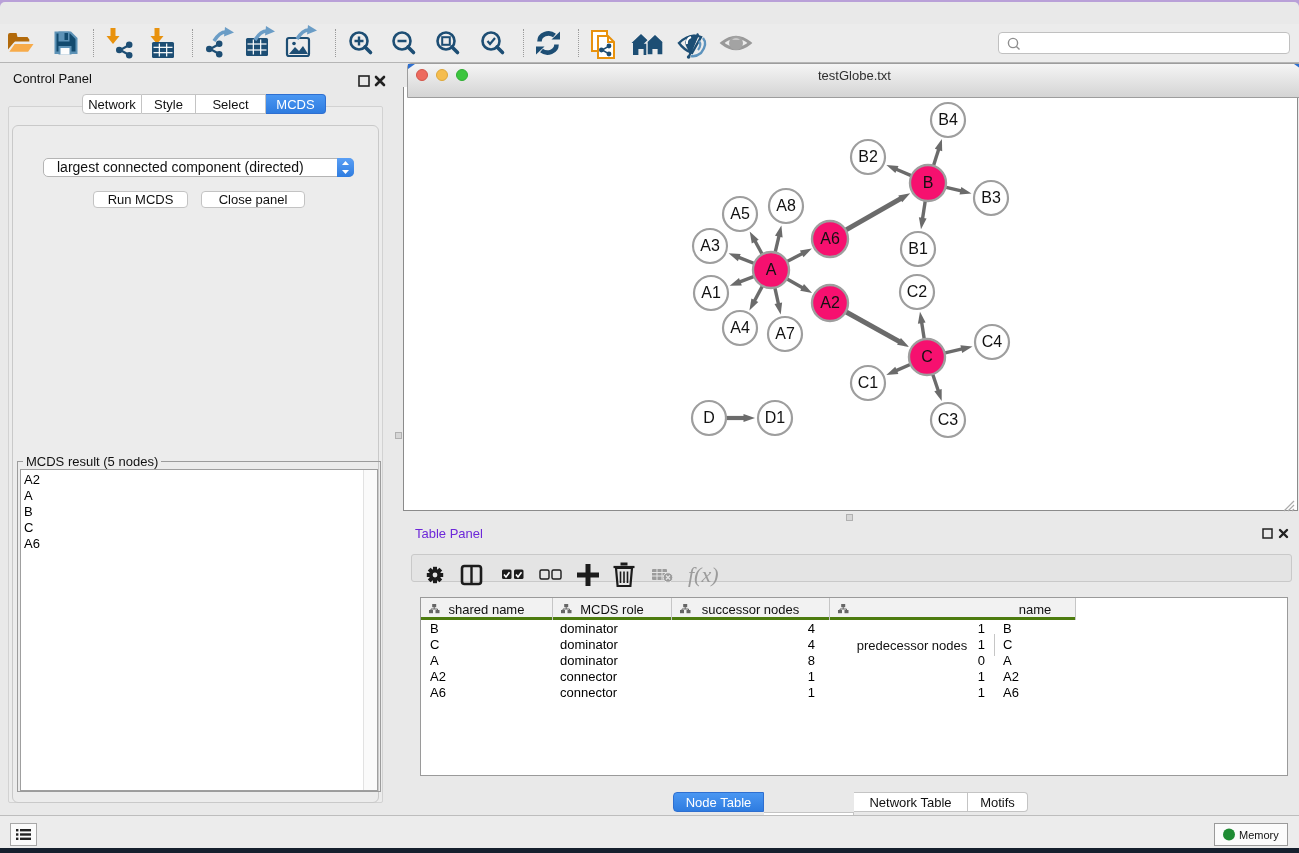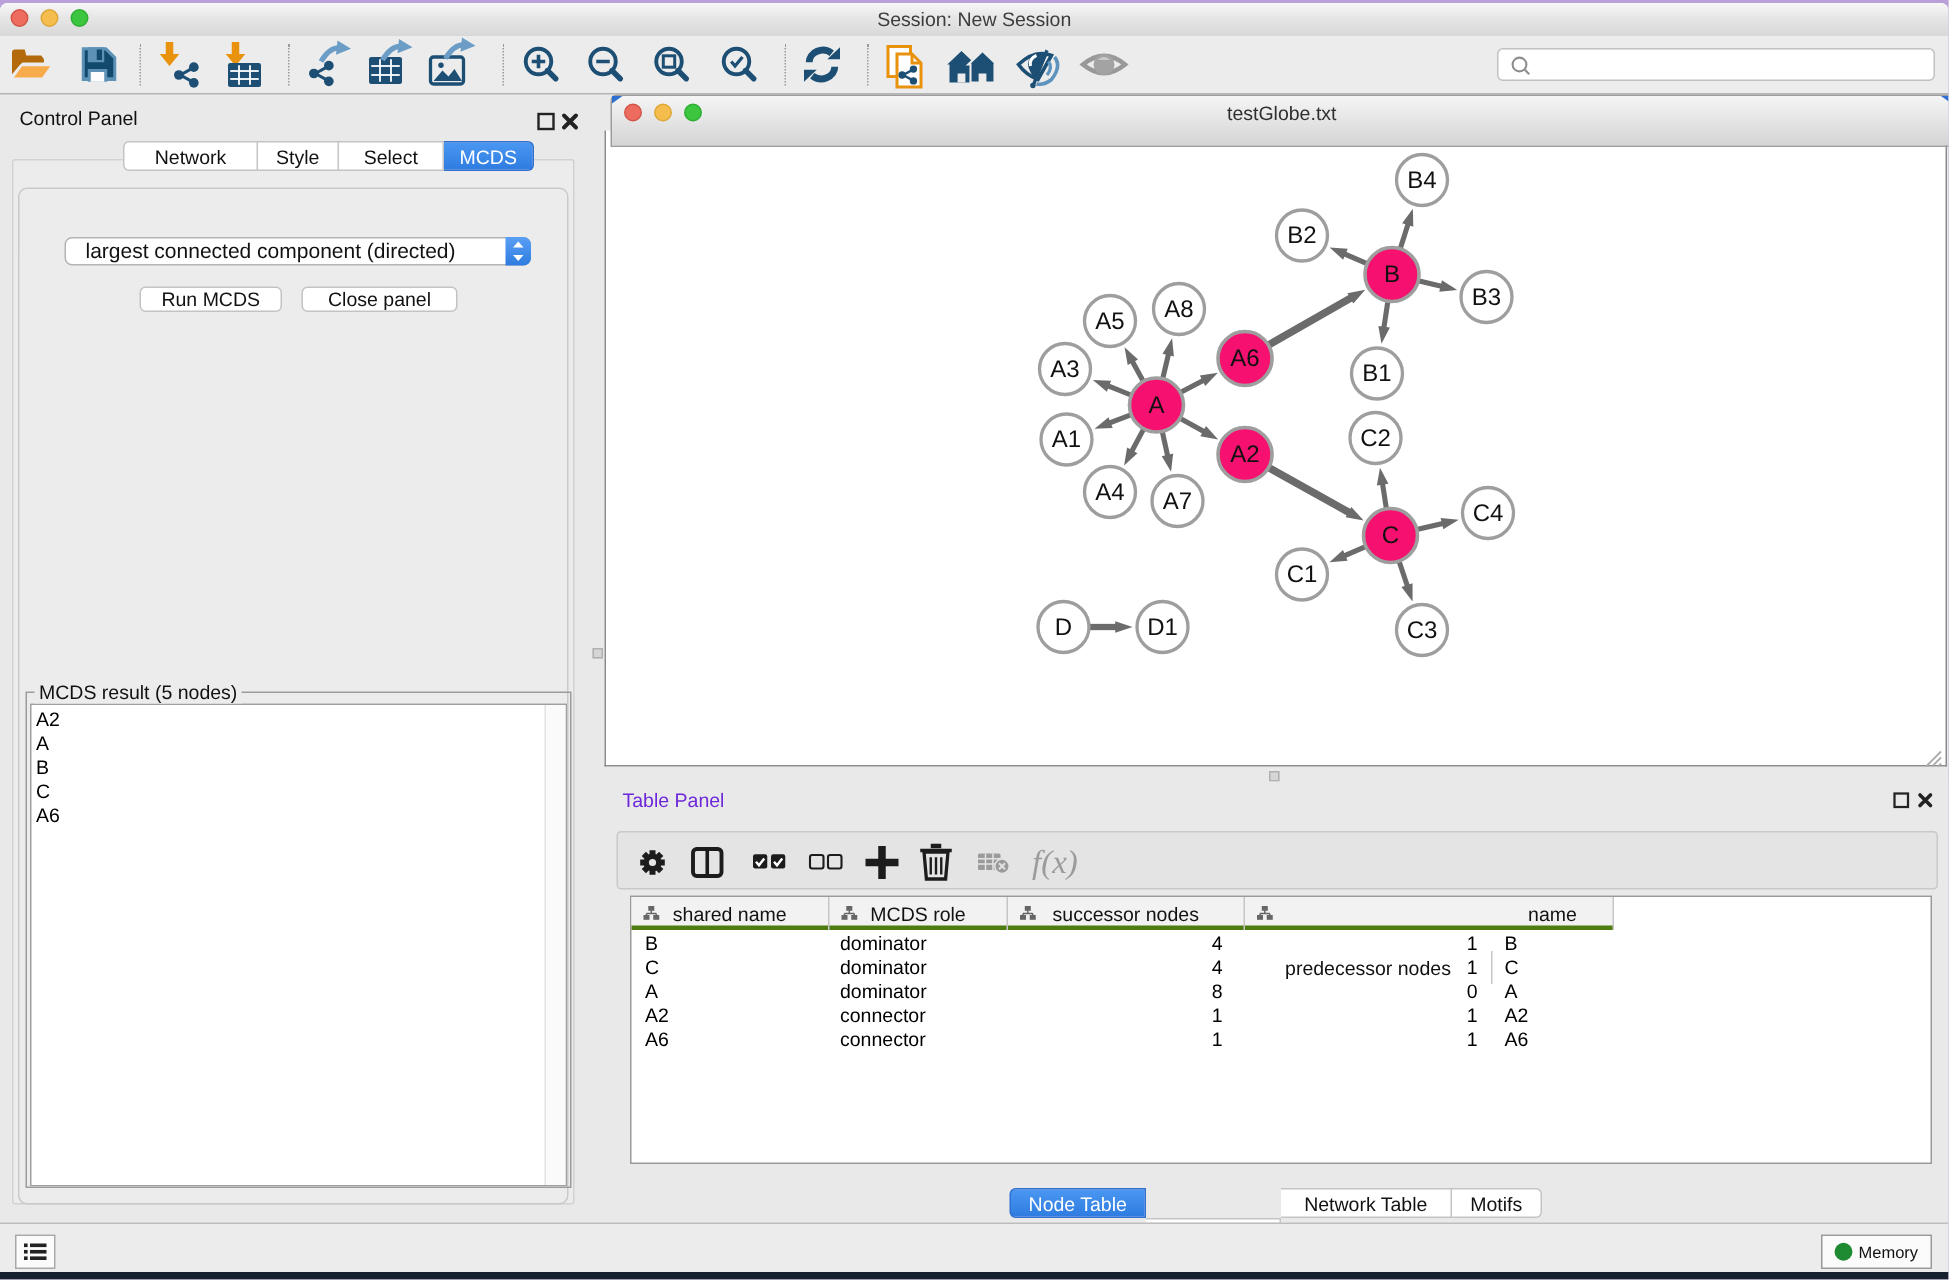--- a/index.html
+++ b/index.html
@@ -31,21 +31,21 @@
 #mcdslist { position:absolute; left:2px; top:7px; width:358px; height:322px; background:#fff; border:1px solid #9f9f9f; font-size:13px; color:#000; }
 #mcdslist .sb { position:absolute; right:0; top:0; width:14px; height:100%; background:#fafafa; border-left:1px solid #e2e2e2; }
 
 #gwin { position:absolute; left:403px; top:61px; width:895px; height:450px; }
 #gtitle { position:absolute; left:4px; top:0; width:895px; height:35px; background:linear-gradient(#f5f5f5,#d4d4d4); border:1px solid #9d9d9d; border-radius:4px 4px 0 0;padding-left:42px; }
 #gtitle .t { position:absolute; left:0; right:0; top:4px; text-align:center; font-size:13px; color:#2f2f2f; }
 #gcanvas { position:absolute; left:0; top:24px; width:895px; height:424px; background:#fff; border:1px solid #8b8b8b; border-top:none; }
 
 #tpanel { position:absolute; left:403px; top:519px; width:896px; height:296px; background:#e9e9e9; }
 #tpanel .ptitle { position:absolute; left:12px; top:5px; font-size:13px; color:#6d28d9; }
-#ttoolbar { position:absolute; left:8px; top:33px; width:881px; height:39px; background:#e4e4e4; border:1px solid #c9c9c9; border-radius:3px; }
+#ttoolbar { position:absolute; left:8px; top:33px; width:881px; height:28px; background:#e4e4e4; border:1px solid #c9c9c9; border-radius:3px; }
 #ttable { position:absolute; left:17px; top:76px; width:868px; height:179px; background:#fff; border:1px solid #9a9a9a; }
 #thead { position:absolute; left:0; top:0; width:655px; height:22px; background:#f2f2f2; border-bottom:3px solid #4d7c0f; }
 #thead .col { position:absolute; top:0; height:22px; border-right:1px solid #c6c6c6; }
 #thead .lbl { position:absolute; top:4px; width:100%; text-align:center; font-size:13px; color:#111; }
 .trow { position:absolute; font-size:13px; color:#000; }
 
 #btabs { position:absolute; left:270px; top:271px; height:20px; display:flex; }
 #btabs .tab { height:20px; font-size:13px; color:#111; background:#fff; border:1px solid #c4c4c4; border-left:none; display:flex; align-items:center; justify-content:center; }
 #btabs .tab.first { border-left:1px solid #c4c4c4; border-radius:4px 0 0 4px; background:linear-gradient(#4a97f2,#2e7ce0); color:#fff; border-color:#2e6fd0; }
 #btabs .tab.last { border-radius:0 4px 4px 0; }
@@ -53,26 +53,20 @@
 #statusbar { position:absolute; left:0; top:813px; width:1299px; height:33px; background:#ececec; border-top:1px solid #bdbdbd; }
 #memorybtn { position:absolute; left:1214px; top:7px; width:74px; height:23px; background:#fbfbfb; border:1px solid #9a9a9a; font-size:11px; color:#111; }
 #listbtn { position:absolute; left:10px; top:7px; width:27px; height:23px; background:#fbfbfb; border:1px solid #a8a8a8; }
 #bottomstrip { position:absolute; left:0; top:848px; width:1299px; height:5px; background:#16202e; }
 .grip { position:absolute; width:7px; height:7px; background:#d6d6d6; border:1px solid #b0b0b0; }
 </style>
 </head>
 <body>
 <div id="root">
   <div id="mainwin">
-    <div id="titlebar">
-      <div class="t">Session: New Session</div>
-      <div class="tl" style="left:7px; background:#ed6b5f; border:1px solid #d35549;"></div>
-      <div class="tl" style="left:27px; background:#f5bd4e; border:1px solid #dda738;"></div>
-      <div class="tl" style="left:47px; background:#3cc53e; border:1px solid #2fae33;"></div>
-    </div>
     <div id="toolbar">
       <svg width="1299" height="39" style="position:absolute;left:0;top:0;" xmlns="http://www.w3.org/2000/svg">
 <path d="M8,25.5 L8,11 Q8,9 10,9 L16.5,9 L17.5,13 L27.5,13 L29.3,15.5 L29.3,17.6 L15,17.6 L13.2,19.3 Z" fill="#b26a0b"></path>
 <path d="M9.3,27.7 L14.7,20.1 L33.5,20.1 L28.1,27.7 z" fill="#f7ab4a"></path>
 <path d="M54.5,7.5 h16.5 l6.5,6.5 v16 h-23 z" fill="#5d92b6"></path>
 <path d="M56.5,9.5 h13.5 l5.5,5.5 v12.5 h-19 z" fill="#124a6e"></path>
 <rect x="58.5" y="7.5" width="11" height="10" fill="#5d92b6"></rect>
 <rect x="64.5" y="9" width="3.5" height="7" fill="#124a6e"></rect>
 <rect x="58.5" y="22" width="13" height="8.5" fill="#5d92b6"></rect>
 <rect x="60.5" y="24" width="9" height="6.5" fill="#fdfdfd"></rect>
@@ -161,21 +155,21 @@
     </div>
     <div id="cpanel">
       <div class="ptitle">Control Panel</div>
       <svg width="40" height="16" style="position:absolute;left:357px;top:9px;" xmlns="http://www.w3.org/2000/svg">
           <rect x="2" y="3" width="10" height="10" fill="none" stroke="#222" stroke-width="1.6"></rect>
           <path d="M19,4 L27,12 M27,4 L19,12" stroke="#222" stroke-width="2.6" stroke-linecap="round"></path>
         </svg>
       <div id="cp-inner"></div>
       <div style="position:absolute; left:12px; top:61px; width:367px; height:678px; background:#ececec; border:1px solid #c9c9c9; border-radius:6px;"></div>
       <div id="tabs">
-        <div class="tab first" style="width:90px;">Network</div>
+        <div class="tab first" style="width:60px;">Network</div>
         <div class="tab" style="width:54px;">Style</div>
         <div class="tab" style="width:70px;">Select</div>
         <div class="tab sel" style="width:60px;">MCDS</div>
       </div>
       <div id="dropdown">largest connected component (directed)<div id="dropstep">
             <svg width="17" height="19" style="position:absolute;left:0;top:0;" xmlns="http://www.w3.org/2000/svg">
               <path d="M8.5,3 L12,7 H5 z" fill="#fff"></path>
               <path d="M8.5,16 L5,12 H12 z" fill="#fff"></path>
             </svg>
           </div></div>

